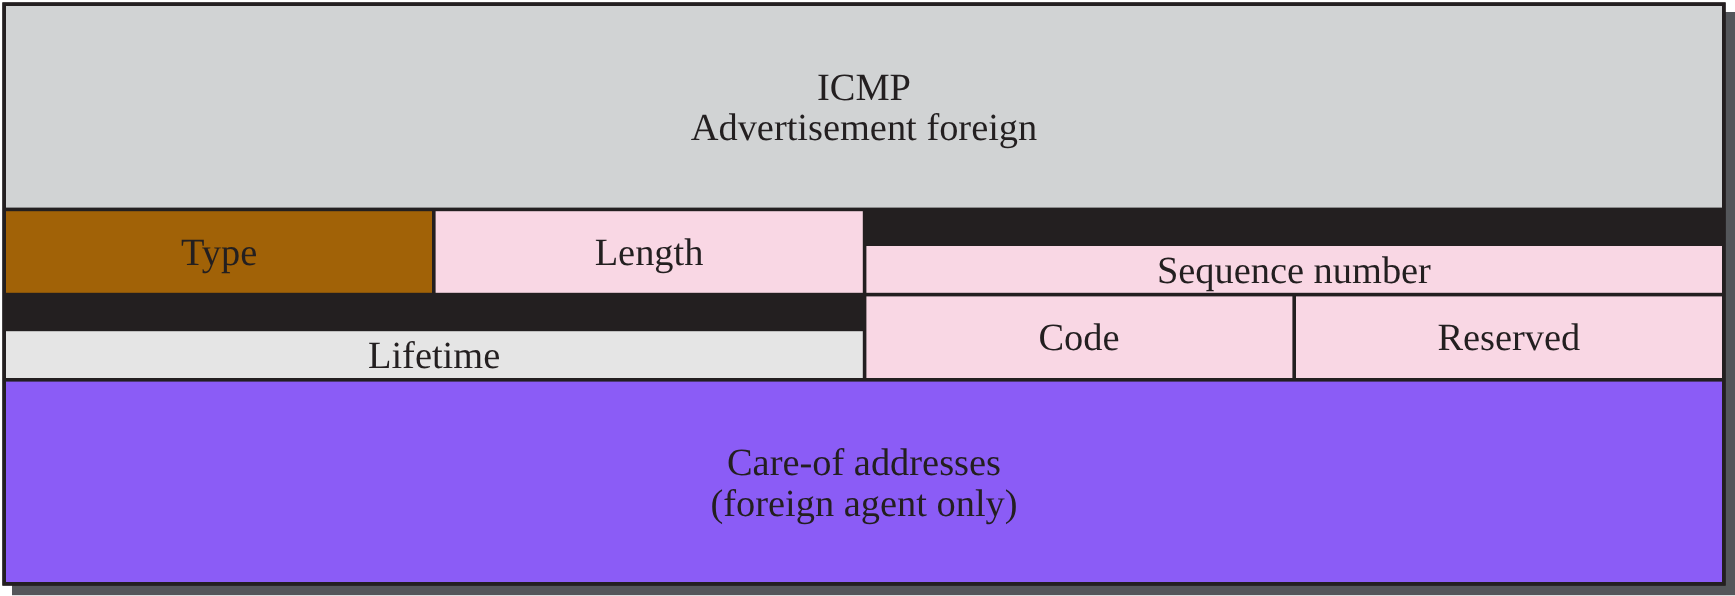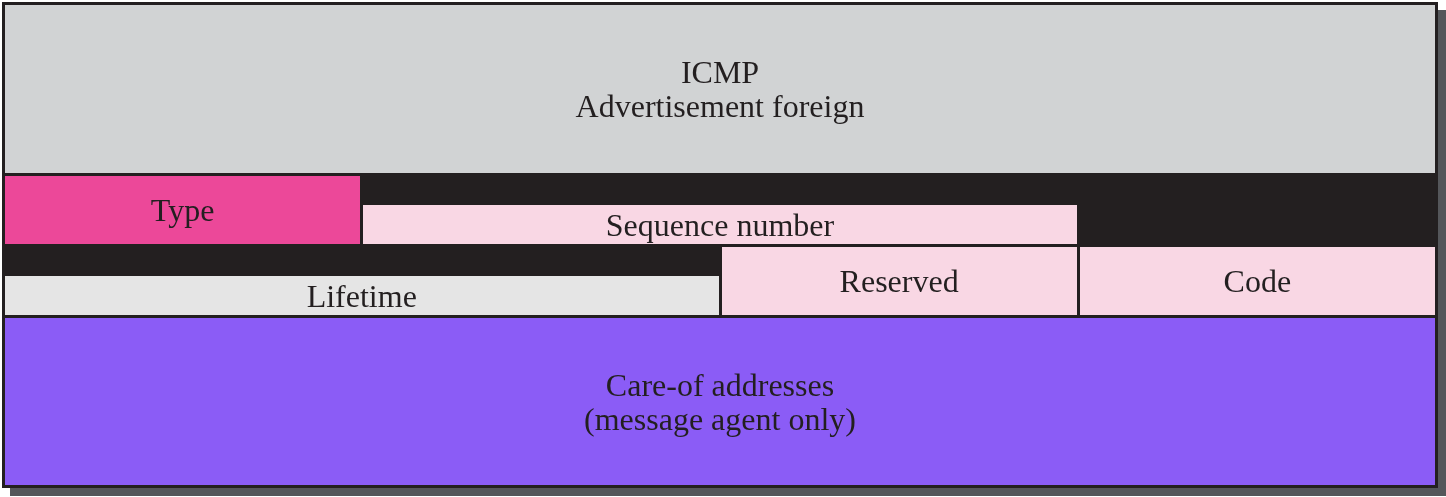--- a/index.html
+++ b/index.html
@@ -47,36 +47,39 @@
 <body>
 
 <div class="canvas">
   <div class="box" style="border-color: rgb(35, 31, 32); background-color: rgb(35, 31, 32); color: rgb(35, 31, 32); --shadow: #54565a;">
 
     <div class="cell span4" style="background-color: rgb(209, 211, 212);">
       <div>ICMP</div>
       <div>Advertisement foreign</div>
     </div>
 
-    <div class="cell" style="background-color: #ec4899;">
+    <div class="cell" style="background-color: #a16207;">
       <span>Type</span>
+    </div>
+    <div class="cell" style="background-color: rgb(249, 215, 228);">
+      <span>Length</span>
     </div>
     <div class="cell span2" style="background-color: rgb(249, 215, 228);">
       <span>Sequence number</span>
     </div>
 
     <div class="cell span2" style="background-color: #e5e5e5;">
       <span>Lifetime</span>
     </div>
     <div class="cell" style="background-color: rgb(249, 215, 228);">
-      <span>Reserved</span>
+      <span>Code</span>
     </div>
     <div class="cell" style="background-color: rgb(249, 215, 228);">
-      <span>Code</span>
+      <span>Reserved</span>
     </div>
 
     <div class="cell span4" style="background-color: #8b5cf6;">
       <div>Care-of addresses</div>
-      <div>(message agent only)</div>
+      <div>(foreign agent only)</div>
     </div>
 
   </div>
 </div>
 
 </body></html>

